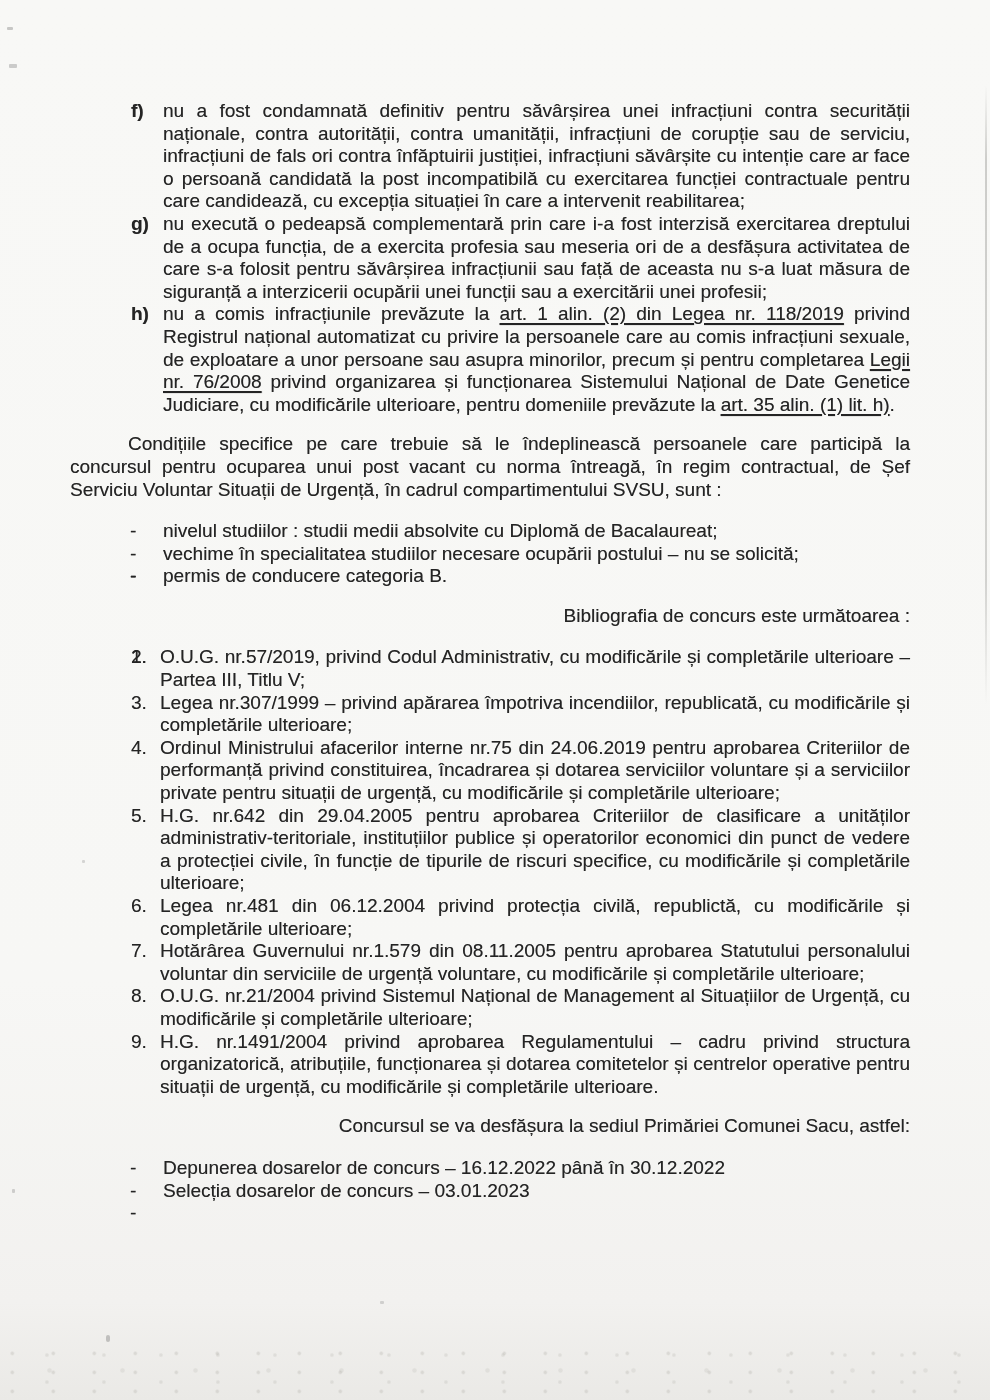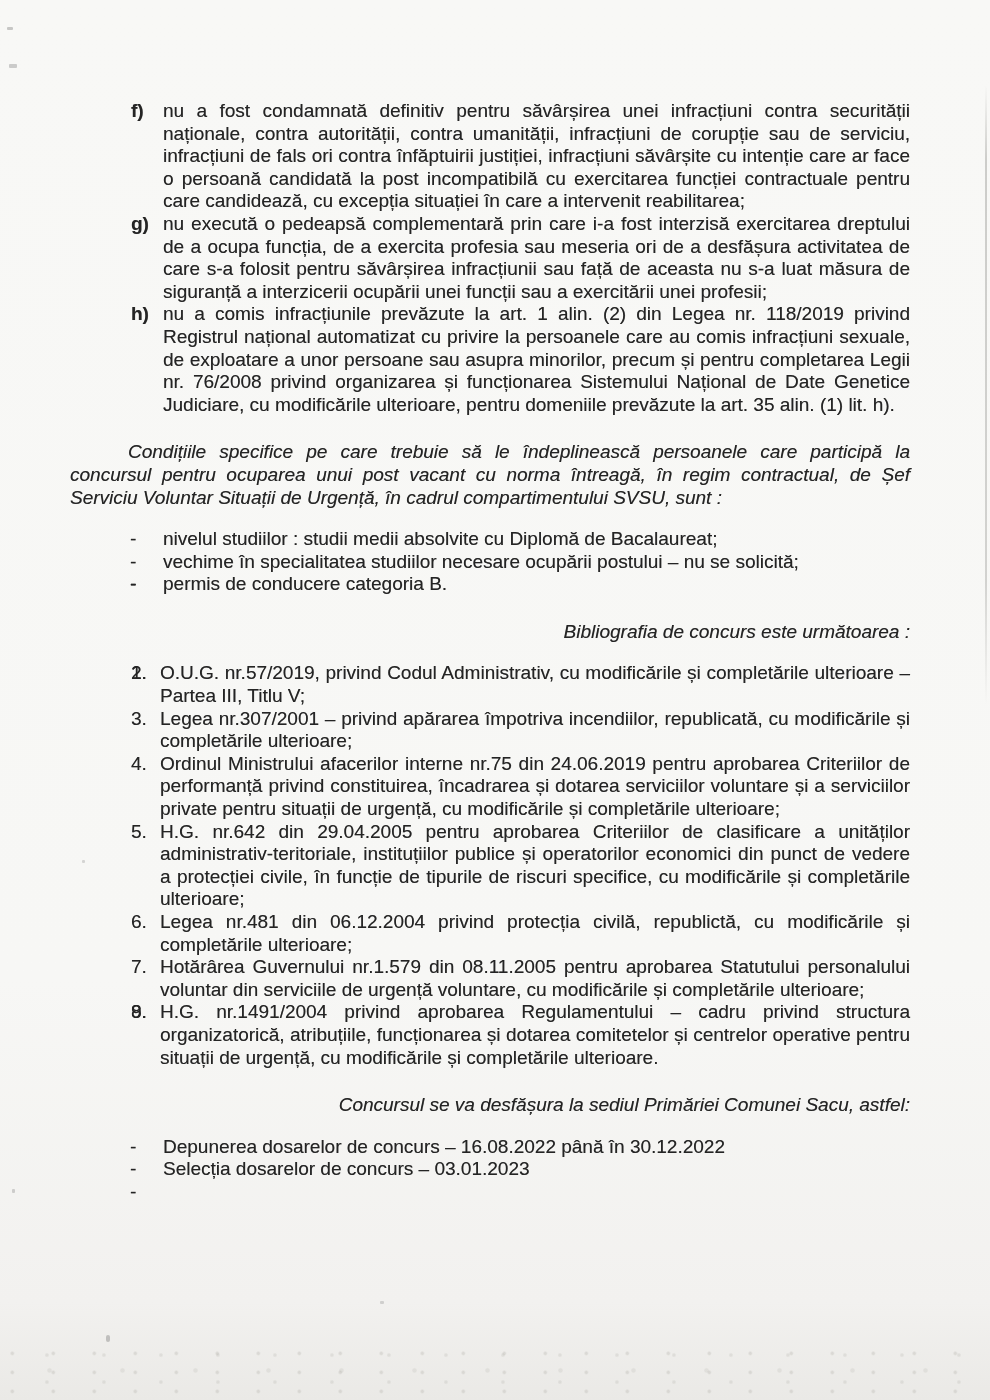--- a/index.html
+++ b/index.html
@@ -38,25 +38,25 @@
   
   .ditem {
     position: relative;
     padding-left: 93px;
     text-align: left;
   }
   .ditem .mk { position: absolute; left: 60px; }
   .para {
     text-indent: 58px;
     text-align: justify;
-    margin-top: 25px;
-    font-style: italic;
+    margin-top: 17px;
   }
   .single { text-align: right; }
   .u {
+    text-decoration: underline;
     text-underline-offset: 3px;
     text-decoration-thickness: 1.5px;
   }
   
   .speck {
     position: absolute;
     background: rgba(70,70,68,0.55);
     border-radius: 1px;
   }
   .edge-line {
@@ -112,47 +112,47 @@
     <p class="para single">Bibliografia de concurs este următoarea :</p>
 
     <div>
       <div class="nitem">
         <span class="num">1.</span>
       </div>
       <div class="nitem">
         <span class="num">2.</span><span>O.U.G. nr.57/2019, privind Codul Administrativ, cu modificările și completările ulterioare – Partea III, Titlu V;</span>
       </div>
       <div class="nitem">
-        <span class="num">3.</span><span>Legea nr.307/2001 – privind apărarea împotriva incendiilor, republicată, cu modificările și completările ulterioare;</span>
+        <span class="num">3.</span><span>Legea nr.307/1999 – privind apărarea împotriva incendiilor, republicată, cu modificările și completările ulterioare;</span>
       </div>
       <div class="nitem">
         <span class="num">4.</span><span>Ordinul Ministrului afacerilor interne nr.75 din 24.06.2019 pentru aprobarea Criteriilor de performanță privind constituirea, încadrarea și dotarea serviciilor voluntare și a serviciilor private pentru situații de urgență, cu modificările și completările ulterioare;</span>
       </div>
       <div class="nitem">
         <span class="num">5.</span><span>H.G. nr.642 din 29.04.2005 pentru aprobarea Criteriilor de clasificare a unităților administrativ-teritoriale, instituțiilor publice și operatorilor economici din punct de vedere a protecției civile, în funcție de tipurile de riscuri specifice, cu modificările și completările ulterioare;</span>
       </div>
       <div class="nitem">
         <span class="num">6.</span><span>Legea nr.481 din 06.12.2004 privind protecția civilă, republictă, cu modificările și completările ulterioare;</span>
       </div>
       <div class="nitem">
         <span class="num">7.</span><span>Hotărârea Guvernului nr.1.579 din 08.11.2005 pentru aprobarea Statutului personalului voluntar din serviciile de urgență voluntare, cu modificările și completările ulterioare;</span>
       </div>
       <div class="nitem">
-        <span class="num">8.</span>
+        <span class="num">8.</span><span>O.U.G. nr.21/2004 privind Sistemul Național de Management al Situațiilor de Urgență, cu modificările și completările ulterioare;</span>
       </div>
       <div class="nitem">
         <span class="num">9.</span><span>H.G. nr.1491/2004 privind aprobarea Regulamentului – cadru privind structura organizatorică, atribuțiile, funcționarea și dotarea comitetelor și centrelor operative pentru situații de urgență, cu modificările și completările ulterioare.</span>
       </div>
     </div>
 
     <p class="para single">Concursul se va desfășura la sediul Primăriei Comunei Sacu, astfel:</p>
 
     <div>
       <div class="ditem">
-        <span class="mk">-</span><span>Depunerea dosarelor de concurs – 16.08.2022 până în 30.12.2022</span>
+        <span class="mk">-</span><span>Depunerea dosarelor de concurs – 16.12.2022 până în 30.12.2022</span>
       </div>
       <div class="ditem">
         <span class="mk">-</span><span>Selecția dosarelor de concurs – 03.01.2023</span>
       </div>
       <div class="ditem">
         <span class="mk">-</span>
       </div>
     </div>
 
   </div>

